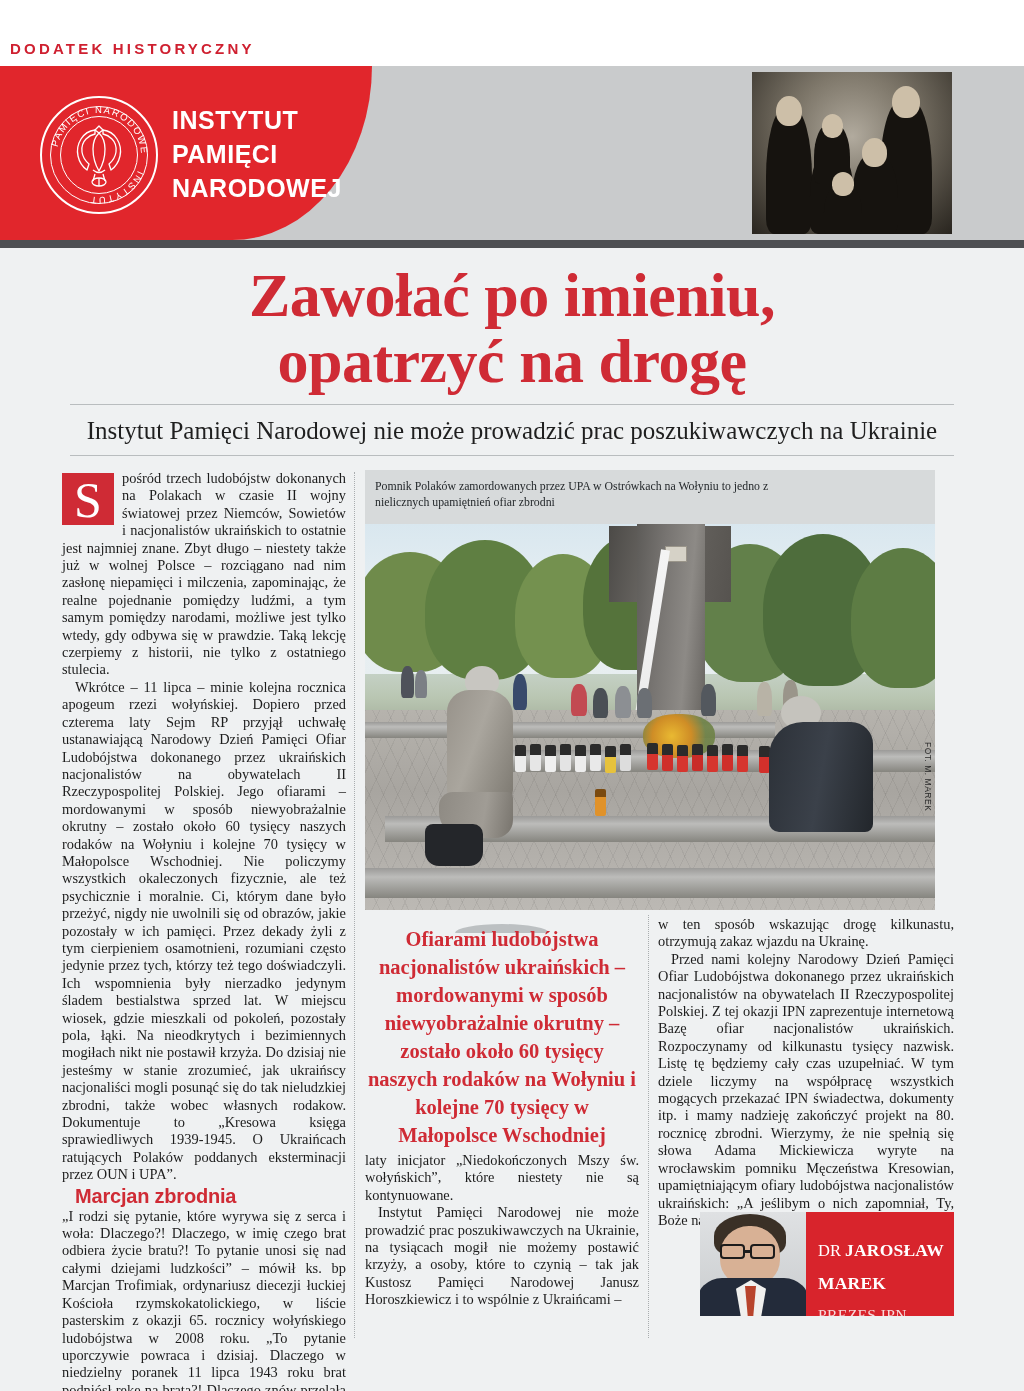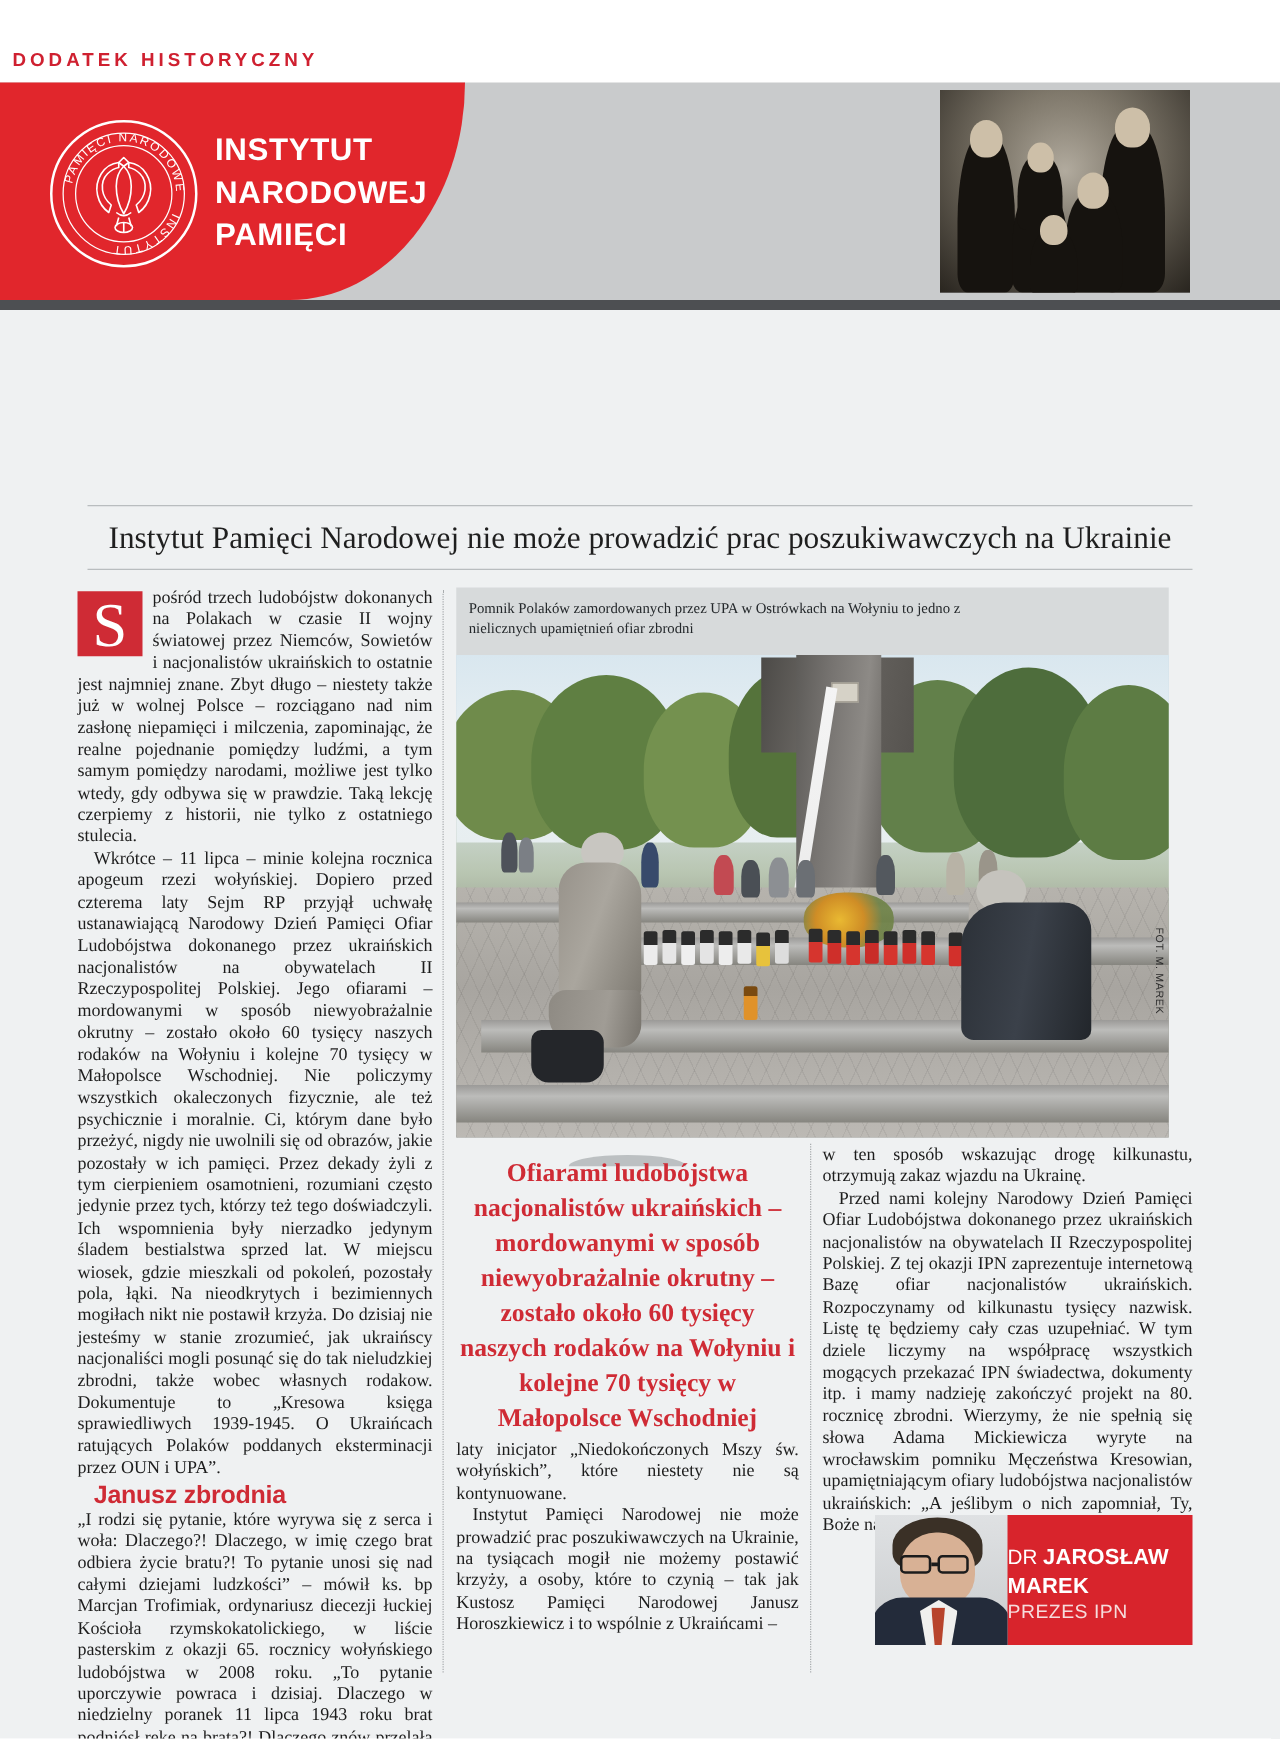--- a/index.html
+++ b/index.html
@@ -374,24 +374,24 @@
                 border:2.6px solid #1c1c1c; border-radius:4px; }
   .ap-bridge { position:absolute; left:45px; top:38px; width:6px; height:2.6px; background:#1c1c1c; }
   .ap-suit { position:absolute; left:-4px; top:66px; width:114px; height:42px;
              background:#232b3a; border-radius: 26px 26px 0 0; }
   .ap-shirt { position:absolute; left:36px; top:68px; width:30px; height:40px;
               background:#f0f0ee; clip-path: polygon(50% 0, 100% 22%, 82% 100%, 18% 100%, 0 22%); }
   .ap-tie { position:absolute; left:45px; top:74px; width:11px; height:34px;
             background:#b8442c; clip-path: polygon(0 0, 100% 0, 72% 100%, 28% 100%); }
   .author-text {
     position: absolute;
-    left: 106px; top: 22px;
-    font-family: Liberation Sans, sans-serif;
+    left: 118px; top: 22px;
+    font-family: Liberation Serif, serif;
     color: #ffffff;
-    line-height: 22px;
+    line-height: 32px;
   }
   .at-line1 { font-size: 16.5px; }
   .at-line1 b { font-weight: 700; font-size: 17.5px; letter-spacing: 0.2px; }
   .at-line2 { font-size: 17.5px; font-weight: 700; letter-spacing: 0.2px; }
   .at-role { font-size: 15.5px; font-weight: 400; color: #f6dcdc; letter-spacing: 0.4px; }
 </style>
 </head>
 <body>
 
 <div class="page">
@@ -424,22 +424,22 @@
             <path d="M31 13 q-6 6 -6 16 q0 12 6 22 q6 -10 6 -22 q0 -10 -6 -16 z"></path>
             <path d="M25 50 q6 5 12 0"></path>
             <path d="M27 54 l-2 7 m10 -7 l2 7"></path>
             <ellipse cx="31" cy="62" rx="7" ry="4"></ellipse>
             <path d="M31 58 v8"></path>
           </g>
         </svg>
       </div>
       <div class="ipn-name">
         <div>INSTYTUT</div>
+        <div>PAMIĘCI</div>
         <div>NARODOWEJ</div>
-        <div>PAMIĘCI</div>
       </div>
     </div>
 
 
     <div class="masthead-photo">
       <div class="vignette"></div>
 
       <div class="mp-fig" style="left:14px;  top:36px; width:46px;  height:126px;"></div>
       <div class="mp-head" style="left:24px; top:24px; width:26px; height:30px;"></div>
       <div class="mp-fig" style="left:128px; top:28px; width:52px;  height:134px;"></div>
@@ -451,31 +451,35 @@
       <div class="mp-fig" style="left:62px;  top:52px; width:36px;  height:60px;"></div>
       <div class="mp-head" style="left:70px;  top:42px; width:21px; height:24px;"></div>
       <div class="mp-fig" style="left:72px;  top:112px; width:38px; height:52px;"></div>
       <div class="mp-head" style="left:80px;  top:100px; width:22px; height:24px;"></div>
     </div>
   </div>
 
   <div class="band-under"></div>
   <div class="sheet"></div>
 
+  <div class="headline">
+    <div>Zawołać po imieniu,</div>
+    <div>opatrzyć na drogę</div>
+  </div>
   <div class="rule-top"></div>
   <div class="deck">Instytut Pamięci Narodowej nie może prowadzić prac poszukiwawczych na Ukrainie</div>
   <div class="rule-bot"></div>
 
   <div class="col-div cd1"></div>
   <div class="col-div cd2"></div>
 
   <div class="col col1">
     <p class="first"><span class="dropcap">S</span><span>pośród trzech ludobójstw dokonanych na Polakach w czasie II wojny światowej przez Niemców, Sowietów i nacjonalistów ukraińskich to ostatnie jest najmniej znane. Zbyt długo – niestety także już w wolnej Polsce – rozciągano nad nim zasłonę niepamięci i milczenia, zapominając, że realne pojednanie pomiędzy ludźmi, a tym samym pomiędzy narodami, możliwe jest tylko wtedy, gdy odbywa się w prawdzie. Taką lekcję czerpiemy z historii, nie tylko z ostatniego stulecia.</span></p>
     <p>Wkrótce – 11 lipca – minie kolejna rocznica apogeum rzezi wołyńskiej. Dopiero przed czterema laty Sejm RP przyjął uchwałę ustanawiającą Narodowy Dzień Pamięci Ofiar Ludobójstwa dokonanego przez ukraińskich nacjonalistów na obywatelach II Rzeczypospolitej Polskiej. Jego ofiarami – mordowanymi w sposób niewyobrażalnie okrutny – zostało około 60 tysięcy naszych rodaków na Wołyniu i kolejne 70 tysięcy w Małopolsce Wschodniej. Nie policzymy wszystkich okaleczonych fizycznie, ale też psychicznie i moralnie. Ci, którym dane było przeżyć, nigdy nie uwolnili się od obrazów, jakie pozostały w ich pamięci. Przez dekady żyli z tym cierpieniem osamotnieni, rozumiani często jedynie przez tych, którzy też tego doświadczyli. Ich wspomnienia były nierzadko jedynym śladem bestialstwa sprzed lat. W miejscu wiosek, gdzie mieszkali od pokoleń, pozostały pola, łąki. Na nieodkrytych i bezimiennych mogiłach nikt nie postawił krzyża. Do dzisiaj nie jesteśmy w stanie zrozumieć, jak ukraińscy nacjonaliści mogli posunąć się do tak nieludzkiej zbrodni, także wobec własnych rodakow. Dokumentuje to „Kresowa księga sprawiedliwych 1939-1945. O Ukraińcach ratujących Polaków poddanych eksterminacji przez OUN i UPA”.</p>
-    <p class="sub-head">Janusz zbrodnia</p>
+    <p class="sub-head">Marcjan zbrodnia</p>
     <p class="first">„I rodzi się pytanie, które wyrywa się z serca i woła: Dlaczego?! Dlaczego, w imię czego brat odbiera życie bratu?! To pytanie unosi się nad całymi dziejami ludzkości” – mówił ks. bp Marcjan Trofimiak, ordynariusz diecezji łuckiej Kościoła rzymskokatolickiego, w liście pasterskim z okazji 65. rocznicy wołyńskiego ludobójstwa w 2008 roku. „To pytanie uporczywie powraca i dzisiaj. Dlaczego w niedzielny poranek 11 lipca 1943 roku brat podniósł rękę na brata?! Dlaczego znów przelała się krew niewinnych ofiar?! Dlaczego?! Odpowiedzi nie ma, bo to jest »mysterium iniquitatis« – tajemnica zła, zła, które nie poddaje się żadnemu racjonalnemu wytłumaczeniu, zła, które wykracza poza wszelkie ludzkie pojęcia” – pisał ks. bp Trofimiak, przed</p>
   </div>
 
   <div class="photo-block">
     <div class="photo-caption">Pomnik Polaków zamordowanych przez UPA w Ostrówkach na Wołyniu to jedno z nielicznych upamiętnień ofiar zbrodni</div>
     <div class="photo-img">
       <div class="sky"></div>
       <div class="treeline">
         <div class="tree" style="left:-10px; top:18px; width:110px; height:120px; background:#6f8b4b;"></div>
         <div class="tree" style="left:60px;  top:6px;  width:120px; height:140px; background:#5f7f42;"></div>

